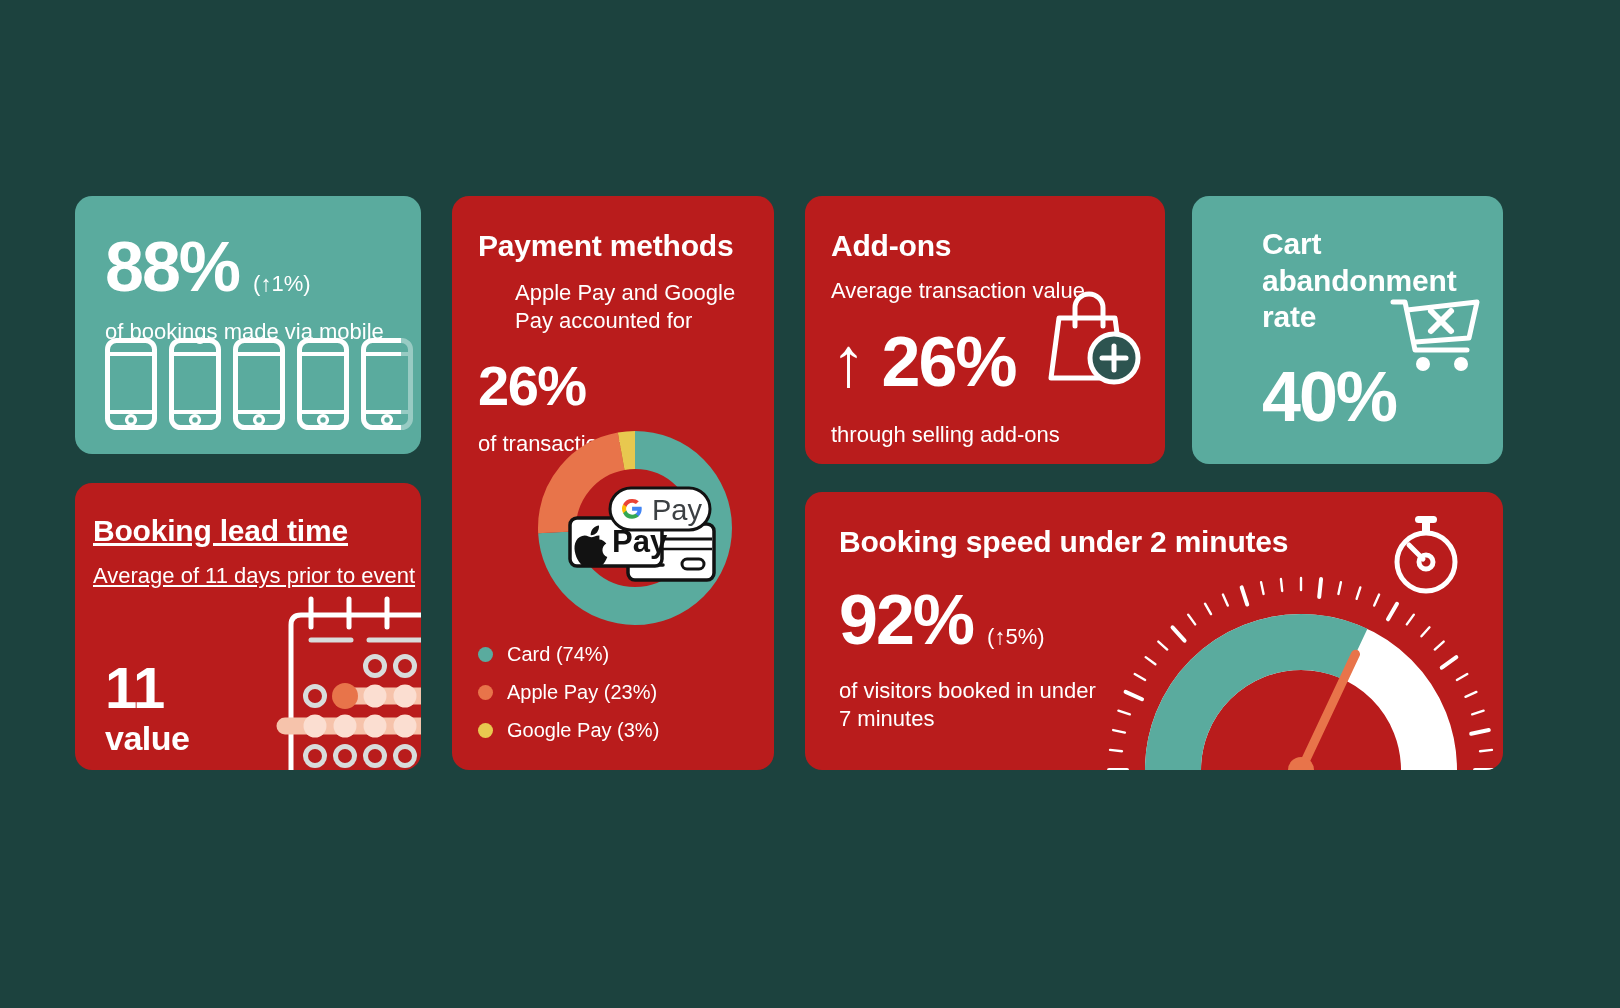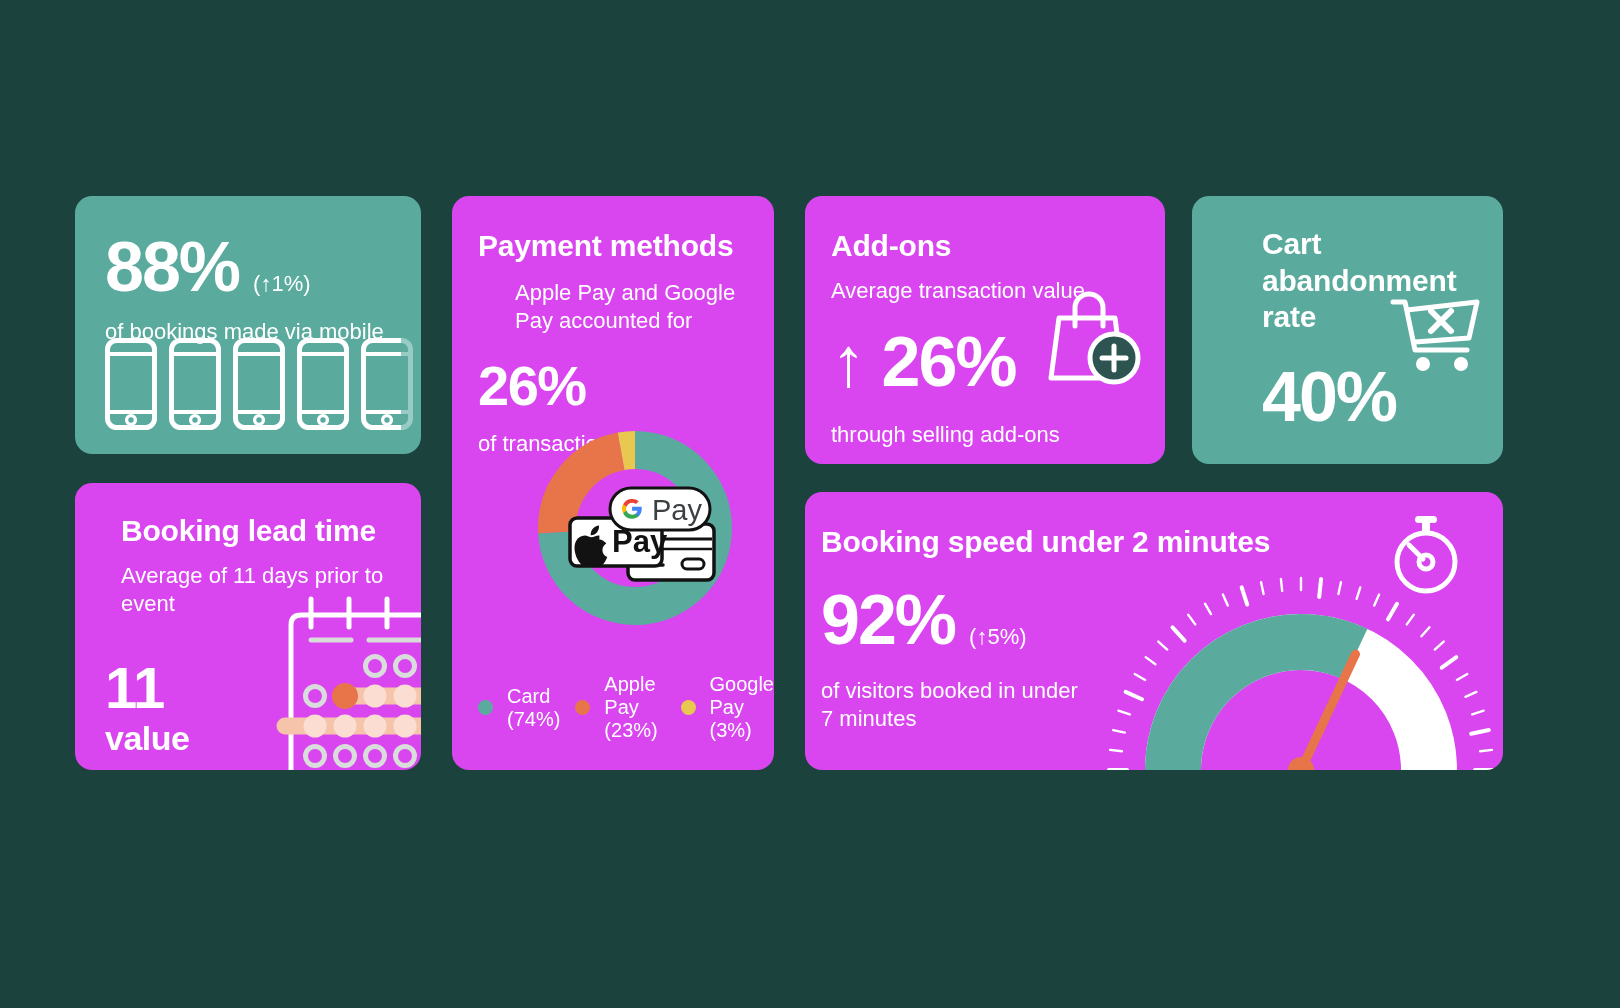--- a/index.html
+++ b/index.html
@@ -7,66 +7,66 @@
   body{
     background:#1c423e;
     font-family:"Liberation Sans", sans-serif;
     color:#ffffff;
     -webkit-font-smoothing:antialiased;
   }
   .board{position:relative;width:1620px;height:1008px;}
 
   .card{position:absolute;border-radius:17px;overflow:hidden;}
   .card.teal{background:#5aab9e;}
-  .card.dark{background:#d946ef;}
+  .card.dark{background:#b91c1c;}
 
   .h-title{font-size:30px;font-weight:700;line-height:1.22;letter-spacing:-0.2px;}
   .h-sub{font-size:22px;font-weight:400;line-height:1.3;letter-spacing:0px;}
   .big-num{font-size:70px;font-weight:700;line-height:1;letter-spacing:-2px;}
   .mid-num{font-size:56px;font-weight:700;line-height:1;letter-spacing:-1.5px;}
   .delta{font-size:22px;font-weight:400;letter-spacing:0px;}
   .note{font-size:21px;font-weight:400;line-height:1.3;}
 
   .inline{display:flex;align-items:baseline;gap:14px;}
 
   
   #card-mobile{left:75px;top:196px;width:346px;height:258px;}
   #card-mobile .pad{padding:36px 0 0 30px;}
   .phones{position:absolute;left:30px;bottom:24px;display:flex;gap:12px;}
 
   
   #card-lead{left:75px;top:483px;width:346px;height:287px;}
-  #card-lead .pad{padding:30px 0 0 46px;}
+  #card-lead .pad{padding:30px 0 0 18px;text-decoration:underline;}
   .lead-num{position:absolute;left:30px;top:176px;}
   .lead-num .n{font-size:58px;font-weight:700;line-height:1;letter-spacing:-1px;}
   .lead-num .d{font-size:34px;font-weight:700;line-height:1.25;letter-spacing:-0.5px;}
   .calwrap{position:absolute;left:200px;top:112px;width:230px;height:180px;overflow:hidden;}
 
   
   #card-pay{left:452px;top:196px;width:322px;height:574px;}
   #card-pay .pad{padding:32px 0 0 26px;}
   .donutwrap{position:absolute;left:8px;top:210px;width:310px;height:230px;}
-  .legend{position:absolute;left:26px;bottom:28px;display:flex;gap:15px;}
+  .legend{position:absolute;left:26px;bottom:28px;display:flex;flex-direction:column;gap:15px;}
   .legend-row{display:flex;align-items:center;gap:14px;}
   .legend-dot{width:15px;height:15px;border-radius:50%;flex:none;}
   .legend-label{font-size:20px;font-weight:400;}
 
   
   #card-addons{left:805px;top:196px;width:360px;height:268px;}
   #card-addons .pad{padding:32px 0 0 26px;}
   .addon-icon{position:absolute;right:24px;top:92px;}
 
   
   #card-cart{left:1192px;top:196px;width:311px;height:268px;padding-left:42px;}
   #card-cart .pad{padding:30px 0 0 28px;}
   .cart-icon{position:absolute;right:22px;top:98px;}
 
   
   #card-speed{left:805px;top:492px;width:698px;height:278px;}
-  #card-speed .pad{padding:32px 0 0 16px;}
+  #card-speed .pad{padding:32px 0 0 34px;}
   .watch-icon{position:absolute;right:36px;top:18px;}
   .gaugewrap{position:absolute;left:296px;top:78px;width:400px;height:210px;overflow:hidden;}
 </style>
 </head>
 <body>
 
 <div class="board">
 
   <div class="card teal" id="card-mobile">
     <div class="pad">

